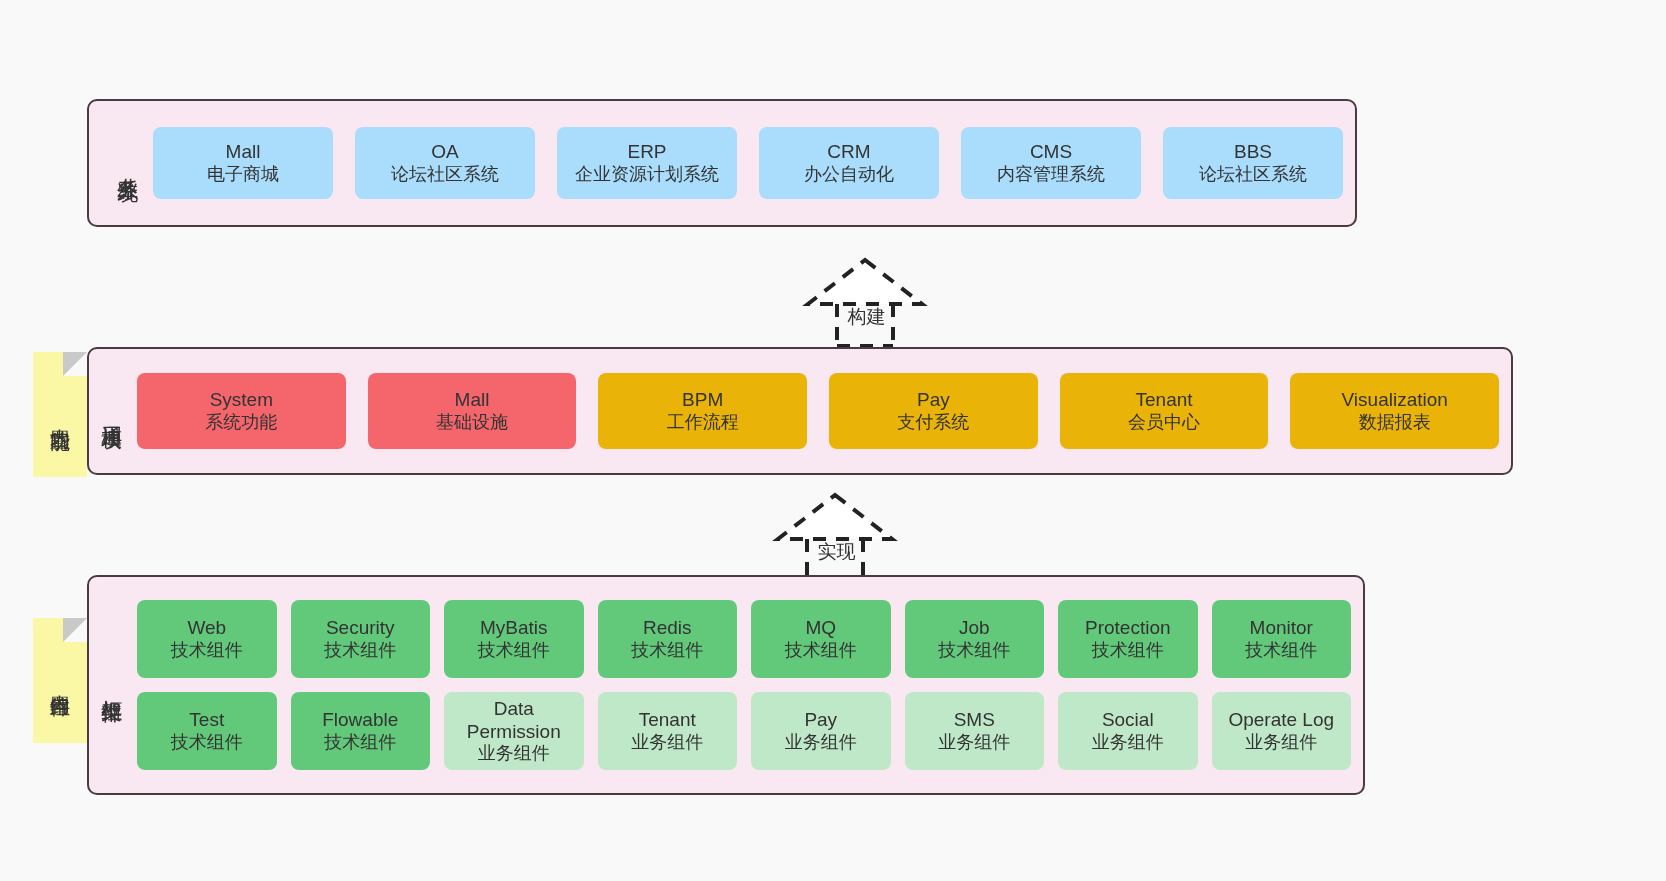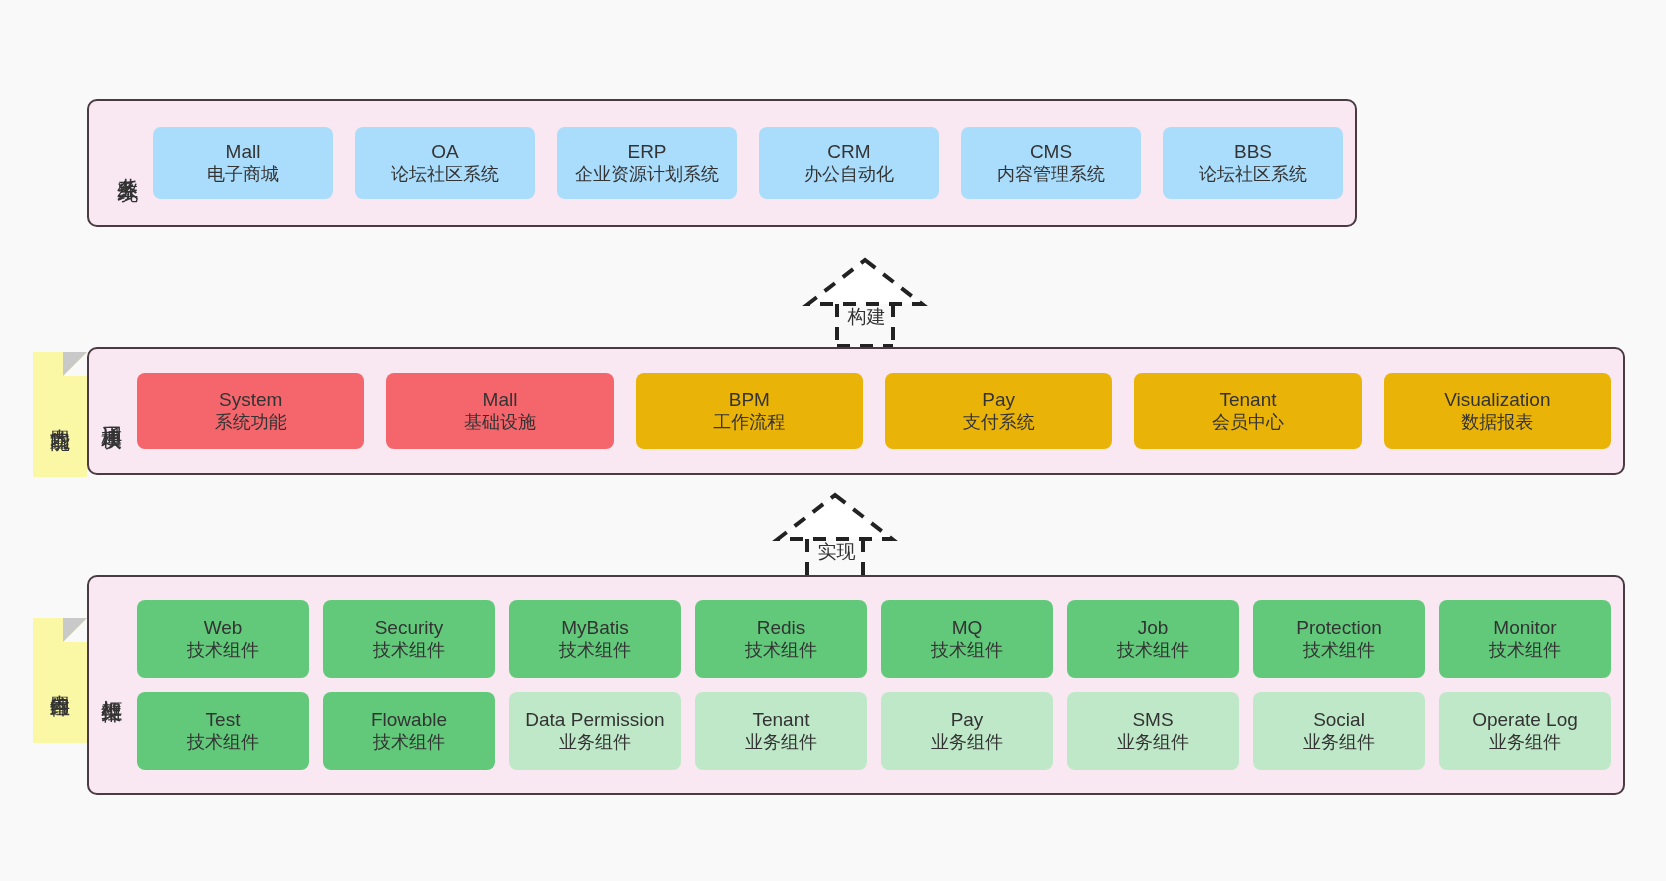--- a/index.html
+++ b/index.html
@@ -73,25 +73,25 @@
   .c-red        {background:#f4666c;}
   .c-pink       {background:#eab308;}
   .c-green      {background:#62c97b;}
   .c-green-light{background:#bfe8c8;text-align:center;}
 
   
   #layer-business{left:87px;top:99px;width:1270px;height:128px;padding-left:16px;}
   #layer-business .cell{height:72px;}
 
   
-  #layer-common{left:87px;top:347px;width:1538px;height:128px;}
+  #layer-common{left:87px;top:347px;width:1426px;height:128px;}
   #layer-common .cell{height:76px;}
 
   
-  #layer-framework{left:87px;top:575px;width:1538px;height:220px;}
+  #layer-framework{left:87px;top:575px;width:1278px;height:220px;}
   #layer-framework .layer-body{gap:14px;}
   #layer-framework .cell{height:78px;}
   #layer-framework .row{gap:14px;}
 
   
   .note{
     position:absolute;
     width:54px;
     background:#fbf8a5;
     box-sizing:border-box;

